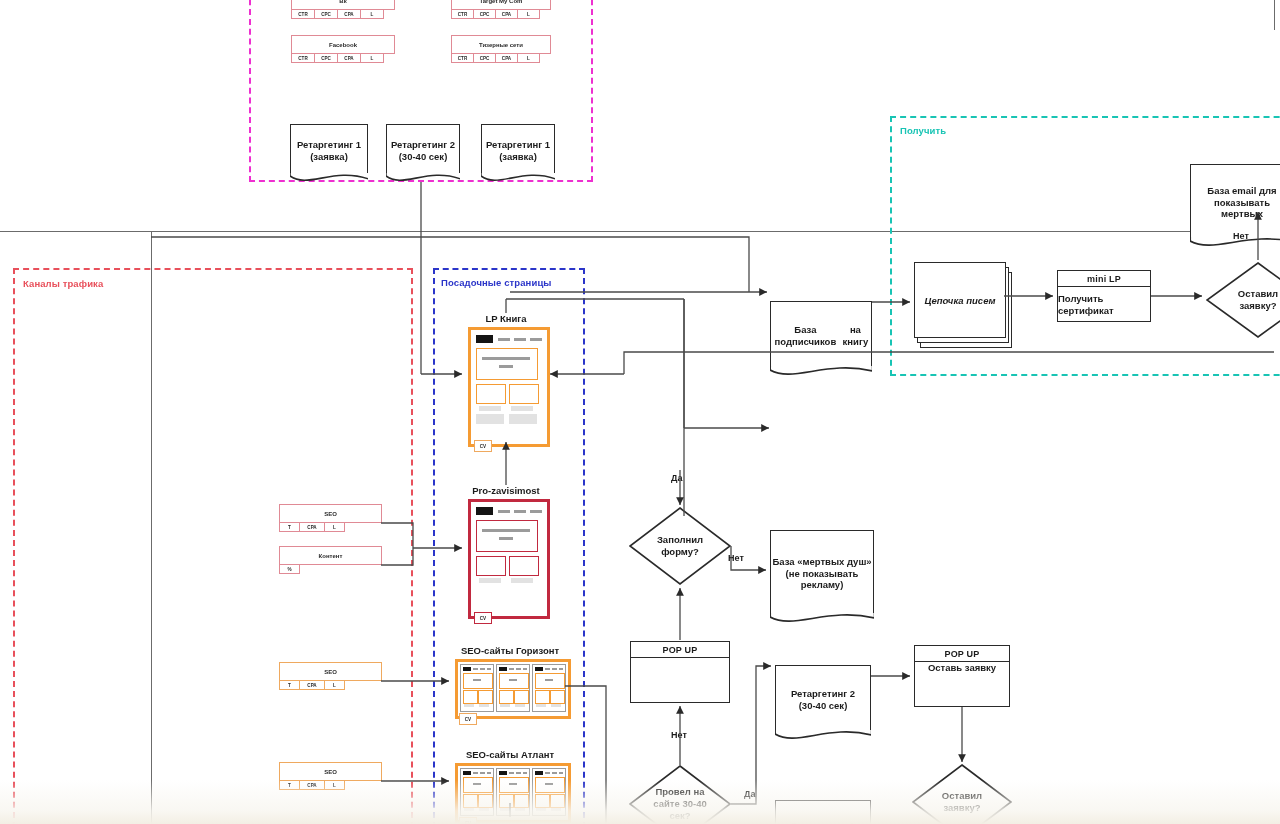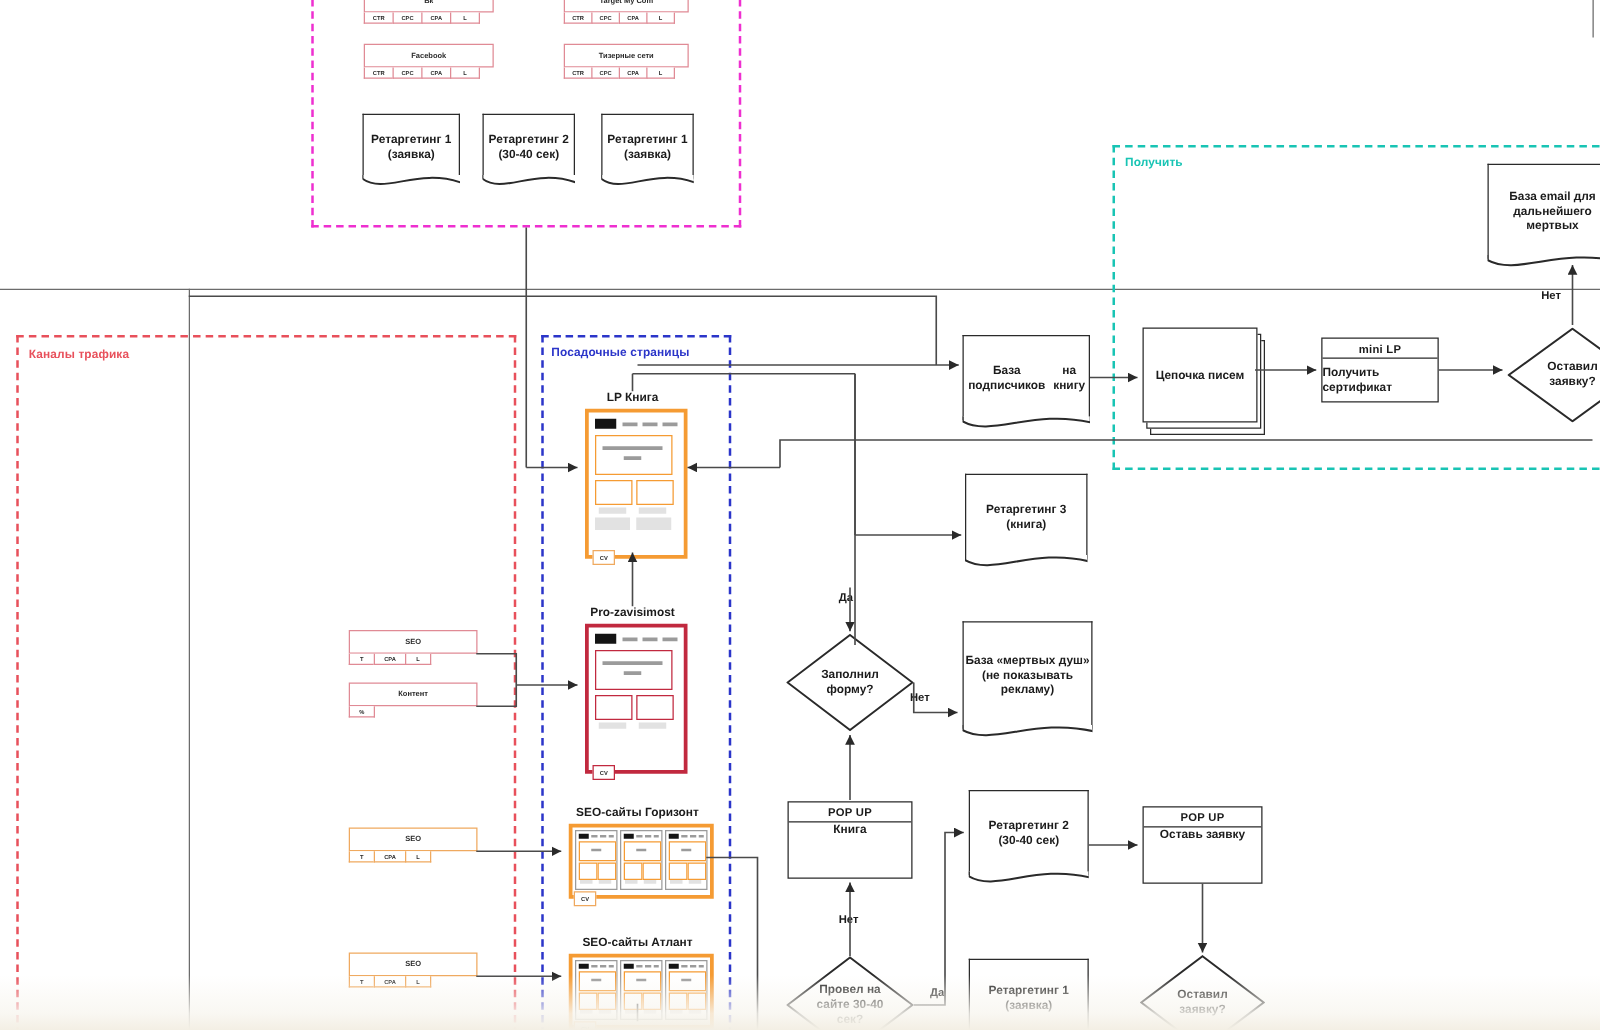--- a/index.html
+++ b/index.html
@@ -15,27 +15,27 @@
   .group{border-style:dashed;border-width:2.5px;background:transparent;}
   .group-label{position:absolute;font-size:9.5px;font-weight:700;letter-spacing:.1px;white-space:nowrap;}
 
   
   .rule{background:#6b6b6b;}
 
   
   .node{
     border:1.4px solid #2a2a2a;background:#fff;
     display:flex;align-items:center;justify-content:center;
-    text-align:center;font-size:9.5px;font-weight:700;line-height:1.25;
+    text-align:center;font-size:9.5px;font-weight:700;line-height:1.25;margin-top:33px;
   }
   .node.doc{border-bottom:none;}
   .doc-wave{position:absolute;left:-1.4px;right:-1.4px;bottom:-9px;height:12px;}
   .doc-wave svg{display:block;width:100%;height:12px;}
 
-  .stack{position:absolute;}
+  .stack{position:absolute;font-style:italic;}
   .stack .sh{position:absolute;border:1.4px solid #2a2a2a;background:#fff;}
 
   .popup{border:1.4px solid #2a2a2a;background:#fff;}
   .popup .ph{
     border-bottom:1.4px solid #2a2a2a;height:15px;
     display:flex;align-items:center;justify-content:center;
     font-size:9px;font-weight:700;letter-spacing:.2px;
   }
   .popup .pb{
     display:flex;align-items:flex-start;justify-content:center;text-align:center;
@@ -383,38 +383,29 @@
       <polygon points="52,1 103,38 52,75 1,38" fill="#fff" stroke="#2a2a2a" stroke-width="1.6"></polygon>
     </svg>
     <div class="dtxt" style="flex-direction:column;">
       <span>Оставил</span>
       <span>заявку?</span>
     </div>
   </div>
 
   <div class="abs node doc" style="left:1190px;top:131px;width:104px;height:76px;flex-direction:column;">
     <div>База email для</div>
-    <div>дальнейшего</div>
+    <div>показывать</div>
     <div>мертвых</div>
     <div class="doc-wave">
       <svg viewBox="0 0 80 12" preserveAspectRatio="none">
           <path d="M0,0 L0,4 C18,17 44,-6 80,5 L80,0" fill="#fff" stroke="#2a2a2a" stroke-width="1.6"></path>
         </svg>
     </div>
   </div>
 
-  <div class="abs node doc" style="left:772px;top:379px;width:98px;height:68px;flex-direction:column;">
-    <div>Ретаргетинг 3</div>
-    <div>(книга)</div>
-    <div class="doc-wave">
-      <svg viewBox="0 0 80 12" preserveAspectRatio="none">
-          <path d="M0,0 L0,4 C18,17 44,-6 80,5 L80,0" fill="#fff" stroke="#2a2a2a" stroke-width="1.6"></path>
-        </svg>
-    </div>
-  </div>
 
   <div class="abs node doc" style="left:770px;top:497px;width:104px;height:86px;flex-direction:column;">
     <div>База «мертвых душ»</div>
     <div>(не показывать</div>
     <div>рекламу)</div>
     <div class="doc-wave">
       <svg viewBox="0 0 80 12" preserveAspectRatio="none">
           <path d="M0,0 L0,4 C18,17 44,-6 80,5 L80,0" fill="#fff" stroke="#2a2a2a" stroke-width="1.6"></path>
         </svg>
     </div>
@@ -425,21 +416,20 @@
       <polygon points="51,1 101,39 51,77 1,39" fill="#fff" stroke="#2a2a2a" stroke-width="1.6"></polygon>
     </svg>
     <div class="dtxt" style="flex-direction:column;">
       <span>Заполнил</span>
       <span>форму?</span>
     </div>
   </div>
 
   <div class="abs popup" style="left:630px;top:641px;width:100px;height:62px;">
     <div class="ph">POP UP</div>
-    <div class="pb">Книга</div>
   </div>
 
   <div class="diamond" style="left:629px;top:765px;width:102px;height:78px;">
     <svg width="102" height="78" viewBox="0 0 102 78">
       <polygon points="51,1 101,39 51,77 1,39" fill="#fff" stroke="#2a2a2a" stroke-width="1.6"></polygon>
     </svg>
     <div class="dtxt" style="flex-direction:column;">
       <span>Провел на</span>
       <span>сайте 30-40</span>
       <span>сек?</span>

